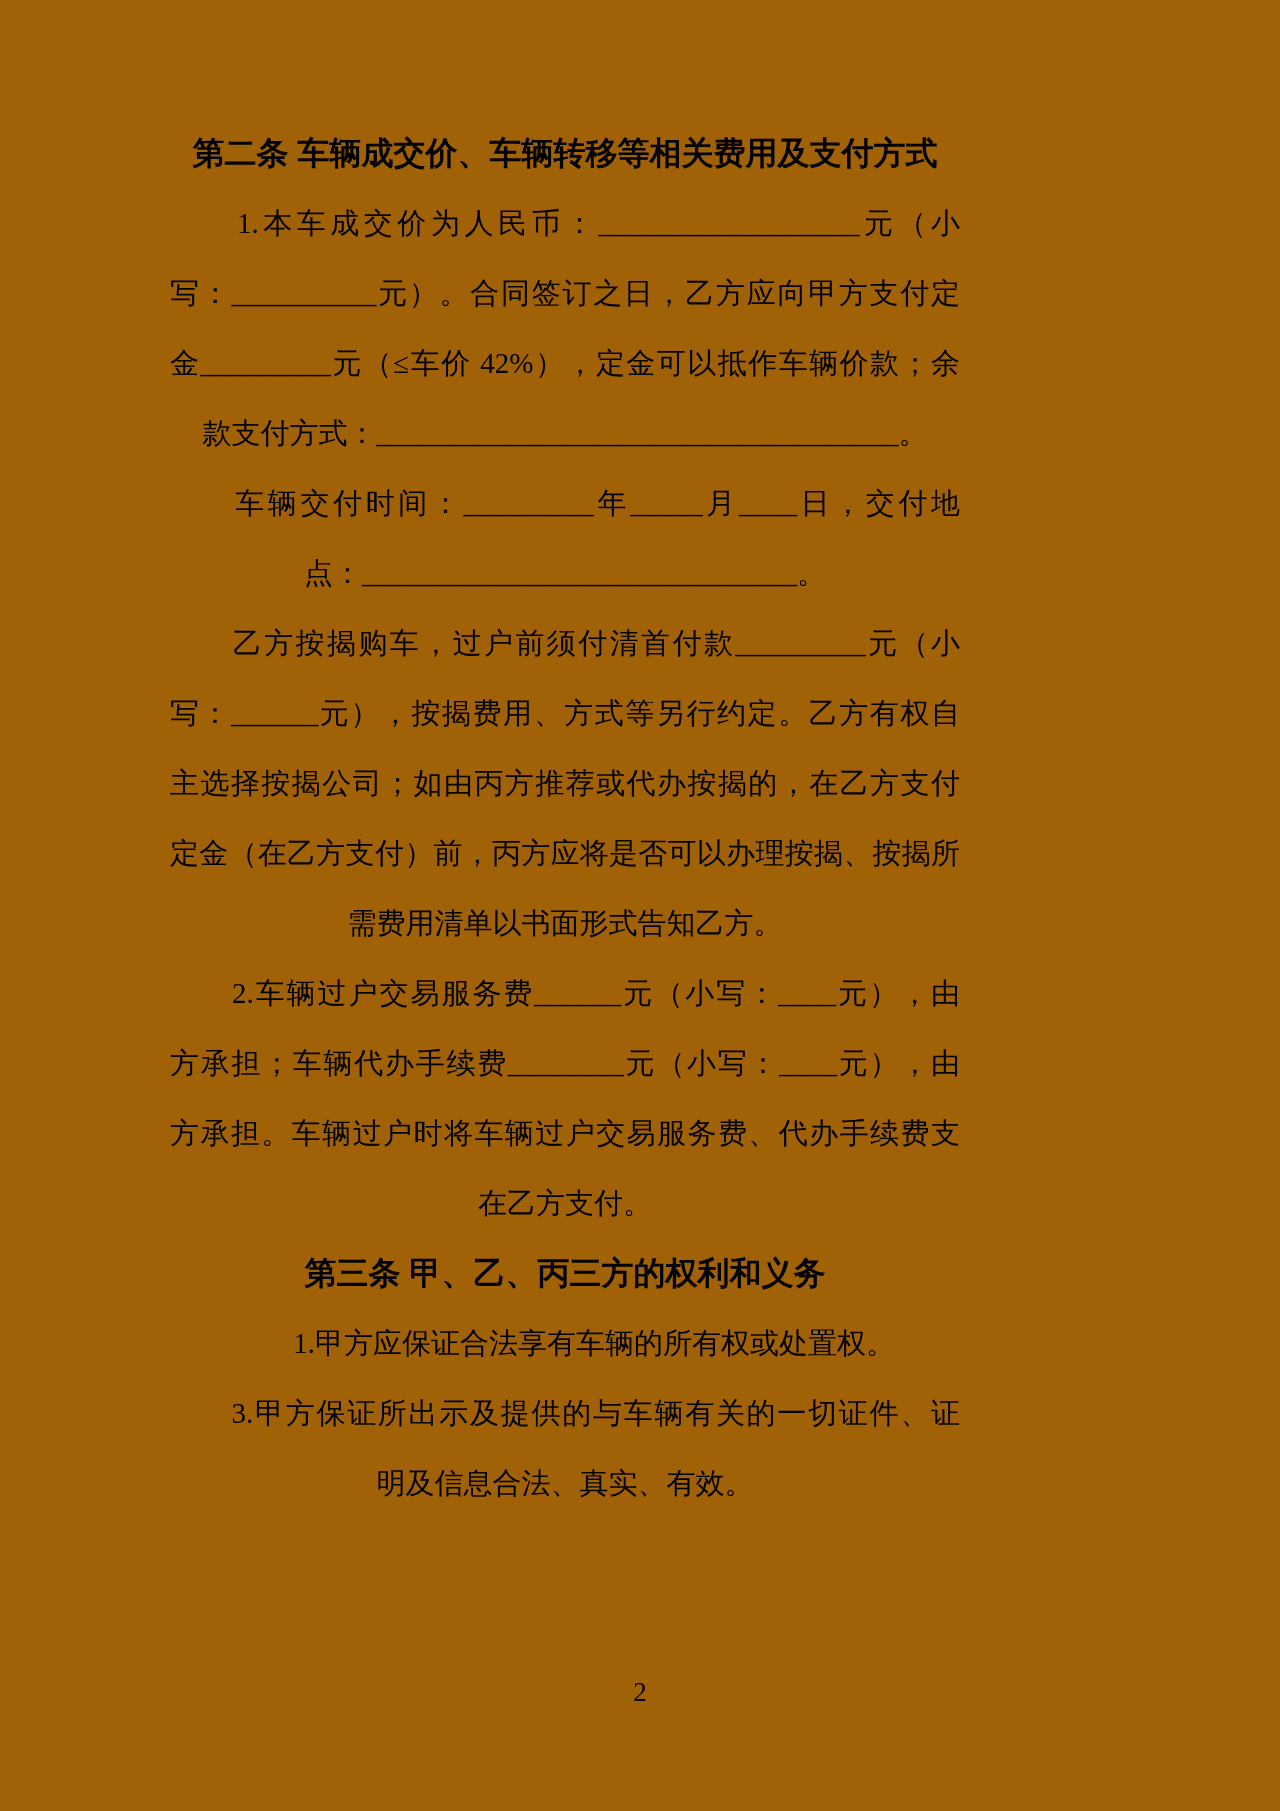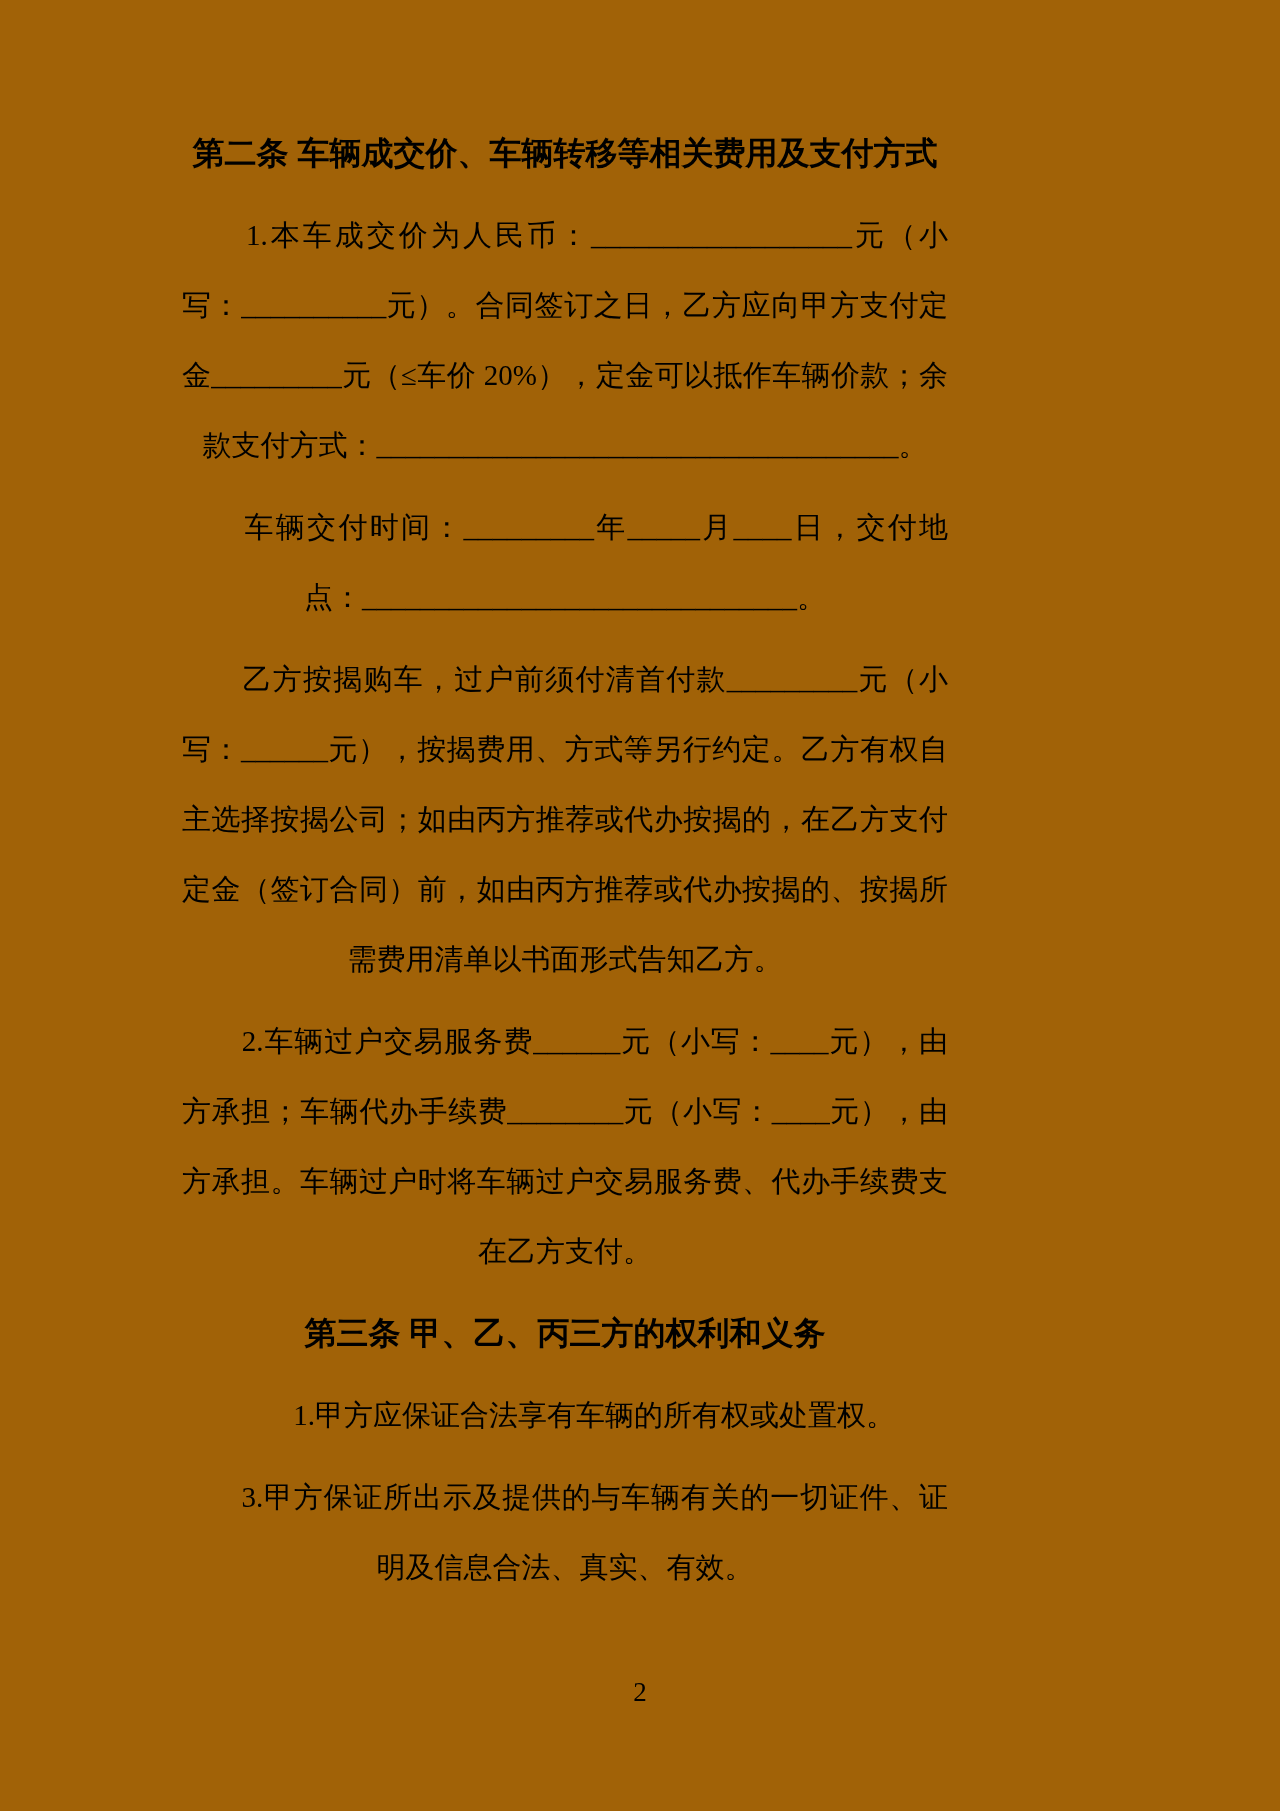--- a/index.html
+++ b/index.html
@@ -25,21 +25,21 @@
   .heading {
     font-family: "Liberation Sans", "DejaVu Sans", sans-serif;
     font-weight: bold;
     font-size: 32px;
     line-height: 70px;
     height: 70px;
     text-align: center;
     white-space: nowrap;
   }
   .para {
-    margin: 12px;
+    margin: 0;
   }
   .line {
     font-size: 29px;
     line-height: 70px;
     height: 70px;
     overflow: hidden;
     text-align: center;
   }
   .line.fill {
     text-align: justify;
@@ -57,32 +57,32 @@
 </style>
 </head>
 <body>
 
 <div class="page">
   <div class="column">
       <div class="heading">第二条 车辆成交价、车辆转移等相关费用及支付方式</div>
       <div class="para">
         <div class="line fill">　　1.本车成交价为人民币：__________________元（小</div>
         <div class="line fill">写：__________元）。合同签订之日，乙方应向甲方支付定</div>
-        <div class="line fill">金_________元（≤车价 20%），定金可以抵作车辆价款；余</div>
+        <div class="line fill">金_________元（≤车价 42%），定金可以抵作车辆价款；余</div>
         <div class="line">款支付方式：____________________________________。</div>
       </div>
       <div class="para">
         <div class="line fill">　　车辆交付时间：_________年_____月____日，交付地</div>
         <div class="line">点：______________________________。</div>
       </div>
       <div class="para">
         <div class="line fill">　　乙方按揭购车，过户前须付清首付款_________元（小</div>
         <div class="line fill">写：______元），按揭费用、方式等另行约定。乙方有权自</div>
         <div class="line fill">主选择按揭公司；如由丙方推荐或代办按揭的，在乙方支付</div>
-        <div class="line fill">定金（签订合同）前，如由丙方推荐或代办按揭的、按揭所</div>
+        <div class="line fill">定金（在乙方支付）前，丙方应将是否可以办理按揭、按揭所</div>
         <div class="line">需费用清单以书面形式告知乙方。</div>
       </div>
       <div class="para">
         <div class="line fill">　　2.车辆过户交易服务费______元（小写：____元），由</div>
         <div class="line fill">方承担；车辆代办手续费________元（小写：____元），由</div>
         <div class="line fill">方承担。车辆过户时将车辆过户交易服务费、代办手续费支</div>
         <div class="line">在乙方支付。</div>
       </div>
       <div class="heading">第三条 甲、乙、丙三方的权利和义务</div>
       <div class="para">

